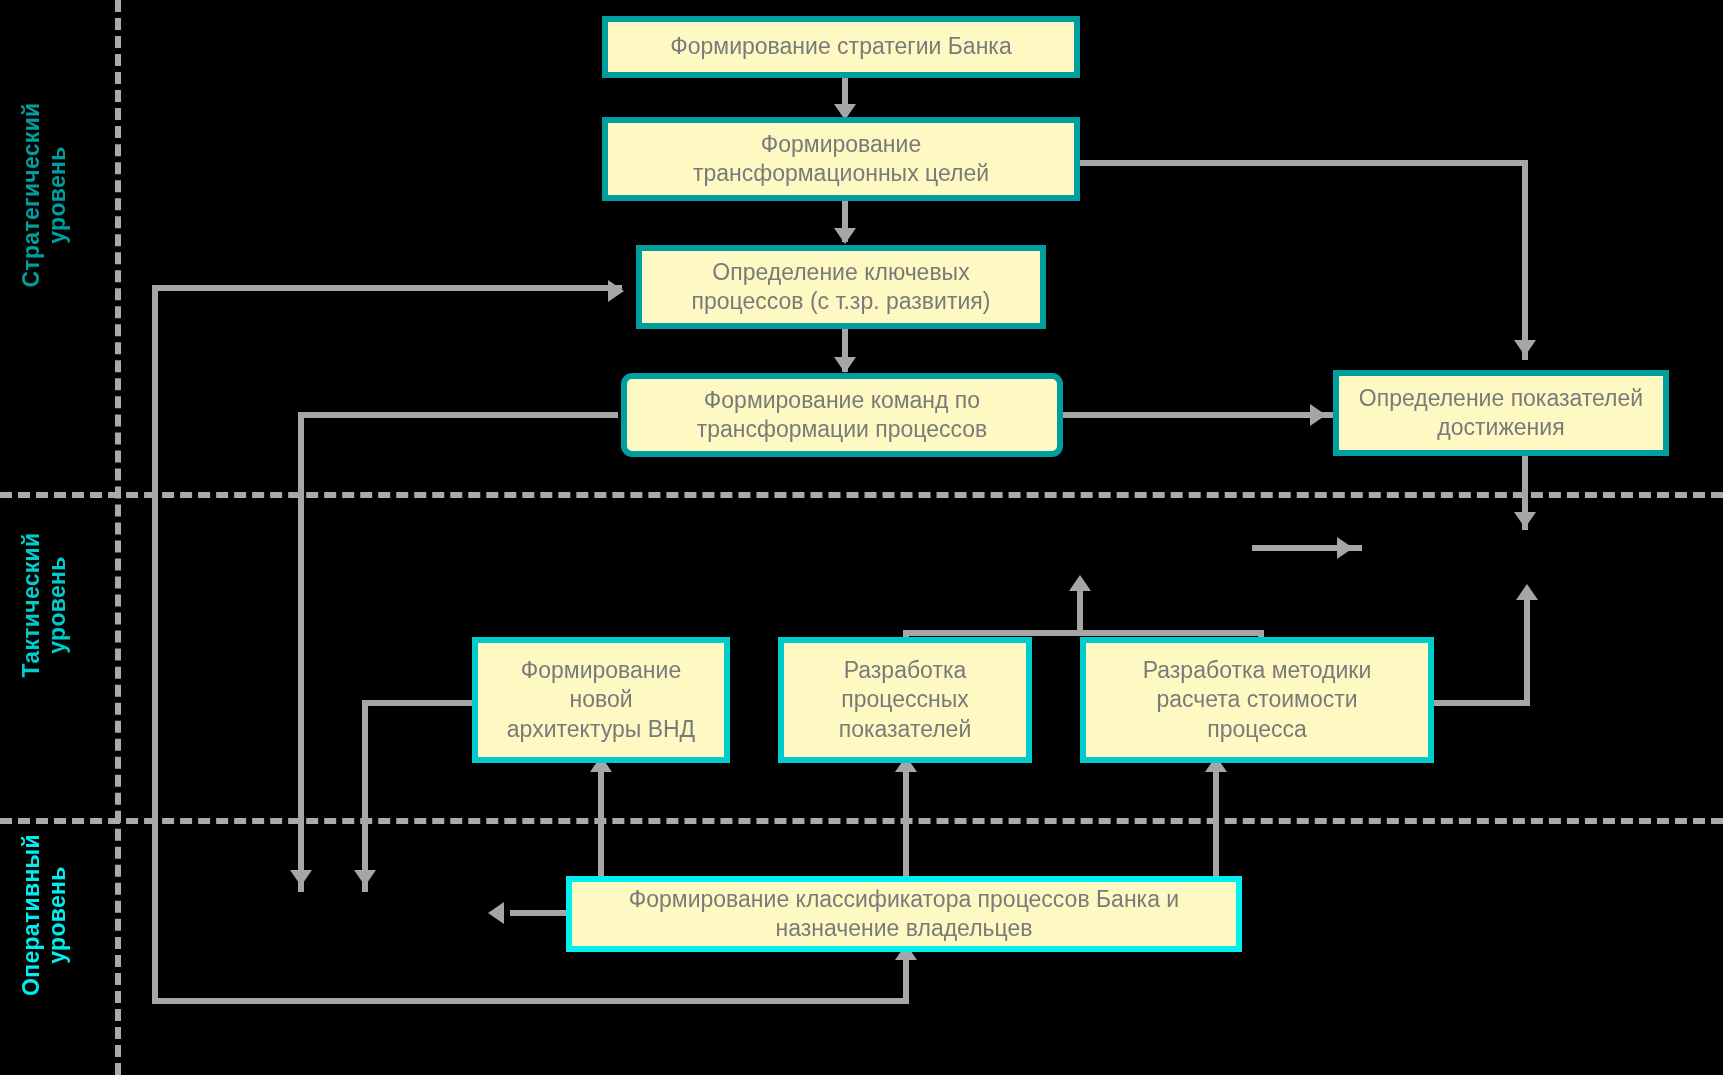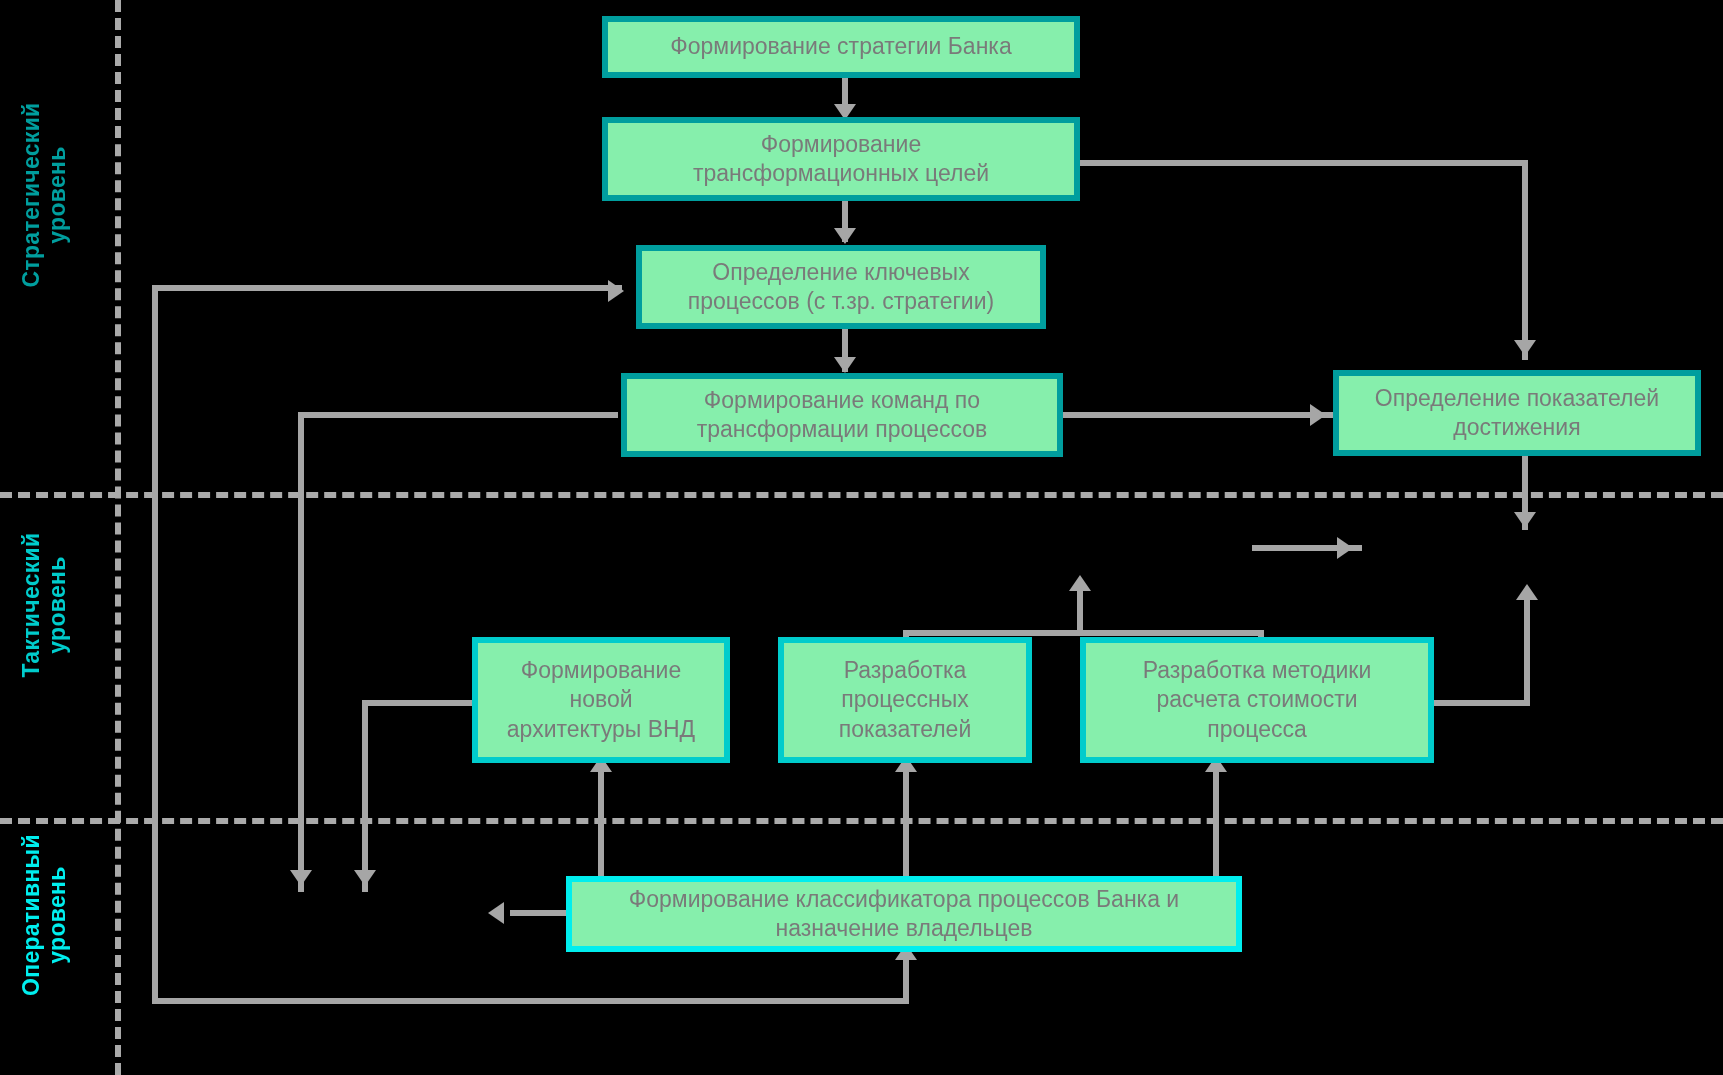--- a/index.html
+++ b/index.html
@@ -42,21 +42,21 @@
     font-size: 23px;
     letter-spacing: 0.3px;
     line-height: 1.15;
     text-align: center;
   }
 
   
   .node {
     position: absolute;
     box-sizing: border-box;
-    background: #86efac;
+    background: #fef9c3;
     color: #7a7a7a;
     display: flex;
     align-items: center;
     justify-content: center;
     text-align: center;
     font-size: 23px;
     line-height: 1.28;
     padding: 4px 10px;
   }
   .node.strategic { border: 6px solid #009e9e; }
@@ -184,29 +184,29 @@
     <span>Формирование стратегии Банка</span>
   </div>
 
   <div class="node strategic" style="left:602px; top:117px; width:478px; height:84px;">
     <span style="white-space:pre-line;">Формирование
 трансформационных целей</span>
   </div>
 
   <div class="node strategic" style="left:636px; top:245px; width:410px; height:84px;">
     <span style="white-space:pre-line;">Определение ключевых
-процессов (с т.зр. стратегии)</span>
-  </div>
-
-  <div class="node strategic" style="left:621px; top:373px; width:442px; height:84px;">
+процессов (с т.зр. развития)</span>
+  </div>
+
+  <div class="node strategic" style="left:621px; top:373px; width:442px; height:84px;border-radius:11px;">
     <span style="white-space:pre-line;">Формирование команд по
 трансформации процессов</span>
   </div>
 
-  <div class="node strategic" style="left:1333px; top:370px; width:368px; height:86px;">
+  <div class="node strategic" style="left:1333px; top:370px; width:336px; height:86px;">
     <span style="white-space:pre-line;">Определение показателей
 достижения</span>
   </div>
 
 
 
   <div class="node tactical" style="left:472px; top:637px; width:258px; height:126px;">
     <span style="white-space:pre-line;">Формирование
 новой
 архитектуры ВНД</span>

